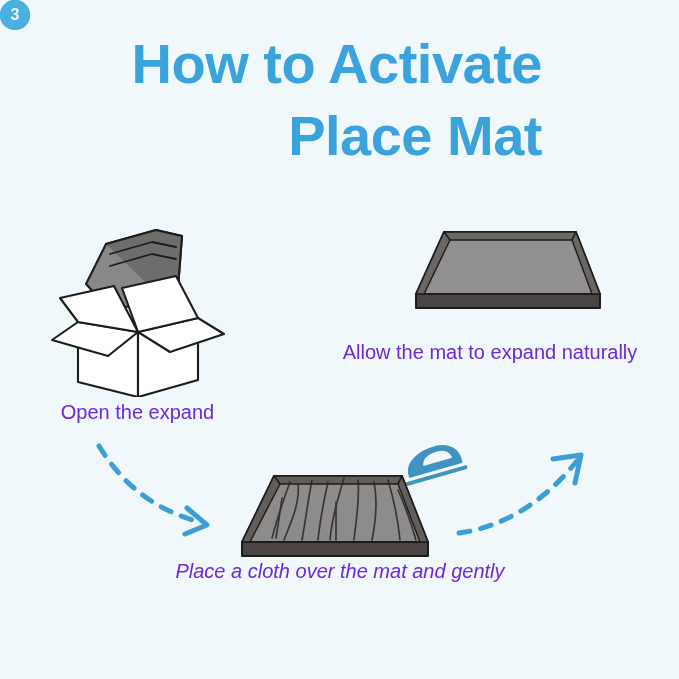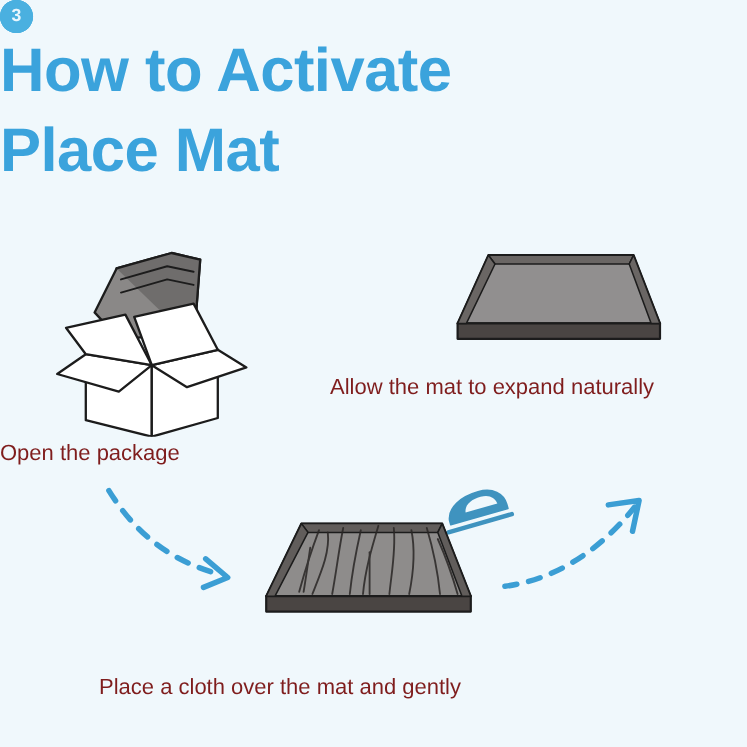--- a/index.html
+++ b/index.html
@@ -19,36 +19,37 @@
     left: 0;
     top: 0;
     width: 679px;
     height: 679px;
   }
   .title-block {
     position: absolute;
     left: 0;
     top: 28px;
     width: 542px;
-    text-align: left;
+    text-align: right;
   }
   .title-line {
     color: #3ba3dc;
     font-family: "Liberation Sans", sans-serif;
     font-weight: bold;
     font-size: 56px;
     line-height: 72px;
     letter-spacing: -0.5px;
   }
   .caption {
     position: absolute;
-    color: #7f1d1d;
+    color: #6d28d9;
     font-family: "Liberation Sans", sans-serif;
     font-size: 20px;
     line-height: 33px;
+    text-align: center;
     white-space: nowrap;
   }
   .badge {
     position: absolute;
     width: 30px;
     height: 30px;
     border-radius: 50%;
     background: #4ab0e0;
     color: #eaf6fd;
     font-family: "Liberation Sans", sans-serif;
@@ -56,21 +57,21 @@
     font-weight: bold;
     display: flex;
     align-items: center;
     justify-content: center;
     box-sizing: border-box;
   }
   .art {
     position: absolute;
   }
   .caption-1 { left: 0px;   top: 396px; width: 275px; }
-  .caption-2 { left: 90px;  top: 609px; width: 500px; }
+  .caption-2 { left: 90px;  top: 555px; width: 500px; font-style: italic; }
   .caption-3 { left: 300px; top: 336px; width: 380px; }
 </style>
 </head>
 <body>
 
 <div id="infographic">
 
   <div class="title-block">
     <div class="title-line">How to Activate</div>
     <div class="title-line">Place Mat</div>
@@ -94,21 +95,21 @@
       <path d="M90 110 L90 175 L150 158 L150 96 Z" fill="#ffffff"></path>
 
       <path d="M30 100 L90 110 L60 134 L4 118 Z" fill="#ffffff"></path>
       <path d="M90 110 L150 96 L176 112 L122 130 Z" fill="#ffffff"></path>
       <path d="M30 100 L90 110 L66 64 L12 76 Z" fill="#ffffff"></path>
       <path d="M90 110 L150 96 L128 54 L74 66 Z" fill="#ffffff"></path>
     </g>
   </svg>
 
   <div class="caption caption-1">
-    <div>Open the package</div>
+    <div>Open the expand</div>
   </div>
 
   <svg class="art" style="left:95px; top:440px;" width="130" height="100" viewBox="0 0 130 100">
     <path d="M4 6 C 30 48, 62 70, 104 82" fill="none" stroke="#3b9ed4" stroke-width="5" stroke-linecap="round" stroke-dasharray="11 11"></path>
     <path d="M92 68 L112 85 L90 94" fill="none" stroke="#3b9ed4" stroke-width="5" stroke-linecap="round" stroke-linejoin="round"></path>
   </svg>
 
   <div class="badge">2</div>
 
   <svg class="art" style="left:398px; top:440px;" width="72" height="54" viewBox="0 0 72 54">

